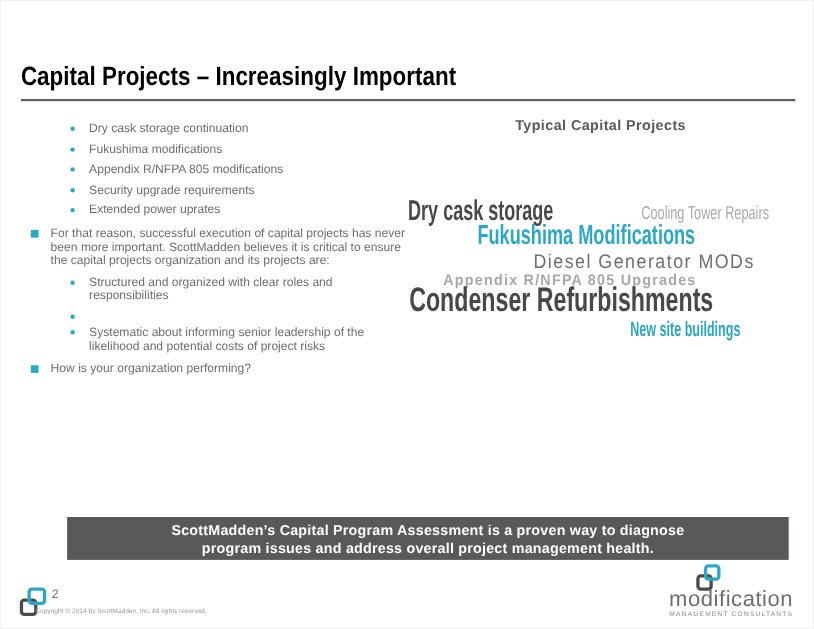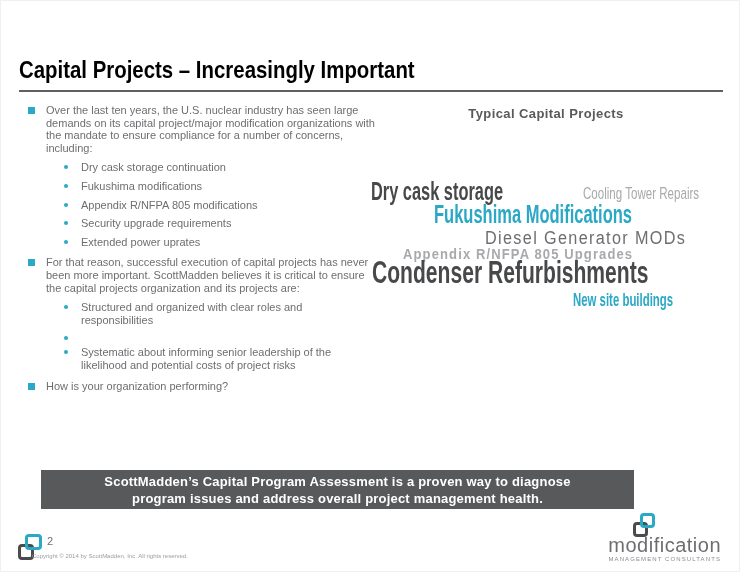--- a/index.html
+++ b/index.html
@@ -52,21 +52,21 @@
   .w0{left:370px;top:177px;font-size:26px;font-weight:bold;color:#47484a;transform:scaleX(.63);}
   .w1{left:582px;top:184px;font-size:17px;color:#a7a9ac;transform:scaleX(.68);}
   .w2{left:433px;top:201px;font-size:25px;font-weight:bold;color:#2aa8c6;transform:scaleX(.66);}
   .w3{left:484px;top:228px;font-size:18px;color:#6d6e71;letter-spacing:1.5px;transform:scaleX(.9);}
   .w4{left:402px;top:246px;font-size:14px;font-weight:bold;color:#a7a9ac;letter-spacing:1.2px;transform:scaleX(.93);}
   .w5{left:371px;top:256px;font-size:31px;font-weight:bold;color:#47484a;transform:scaleX(.68);}
   .w6{left:572px;top:289px;font-size:19px;font-weight:bold;color:#2aa8c6;transform:scaleX(.6);}
 
   
   .banner{
-    position:absolute;left:40px;top:469px;width:593px;height:39px;
+    position:absolute;left:60px;top:469px;width:656px;height:39px;
     background:#58595b;color:#ffffff;text-align:center;
     font-size:13px;font-weight:bold;line-height:17px;
     box-sizing:border-box;padding-top:3px;letter-spacing:.2px;
   }
 
   
   .mark{position:absolute;}
   .mark .sq-dark{position:absolute;left:0;bottom:0;border:3px solid #4a4b4d;border-radius:4px;background:#fff;}
   .mark .sq-teal{position:absolute;right:0;top:0;border:3px solid #29a9c6;border-radius:4px;}
   .mark-left{left:17px;top:533px;width:24px;height:26px;}
@@ -89,24 +89,20 @@
 </head>
 <body>
 
 <div class="slide">
 
   <h1 class="title"><span class="cond">Capital Projects – Increasingly Important</span></h1>
   <div class="title-rule"></div>
 
   <div class="content-left">
 
-    <div class="b">
-      <span class="sq"></span>
-      <p>Over the last ten years, the U.S. nuclear industry has seen large demands on its capital project/major modification organizations with the mandate to ensure compliance for a number of concerns, including:</p>
-    </div>
     <div class="subs">
       <div class="s">
           <span class="dot"></span>
           <p>Dry cask storage continuation</p>
         </div>
       <div class="s">
           <span class="dot"></span>
           <p>Fukushima modifications</p>
         </div>
       <div class="s">

